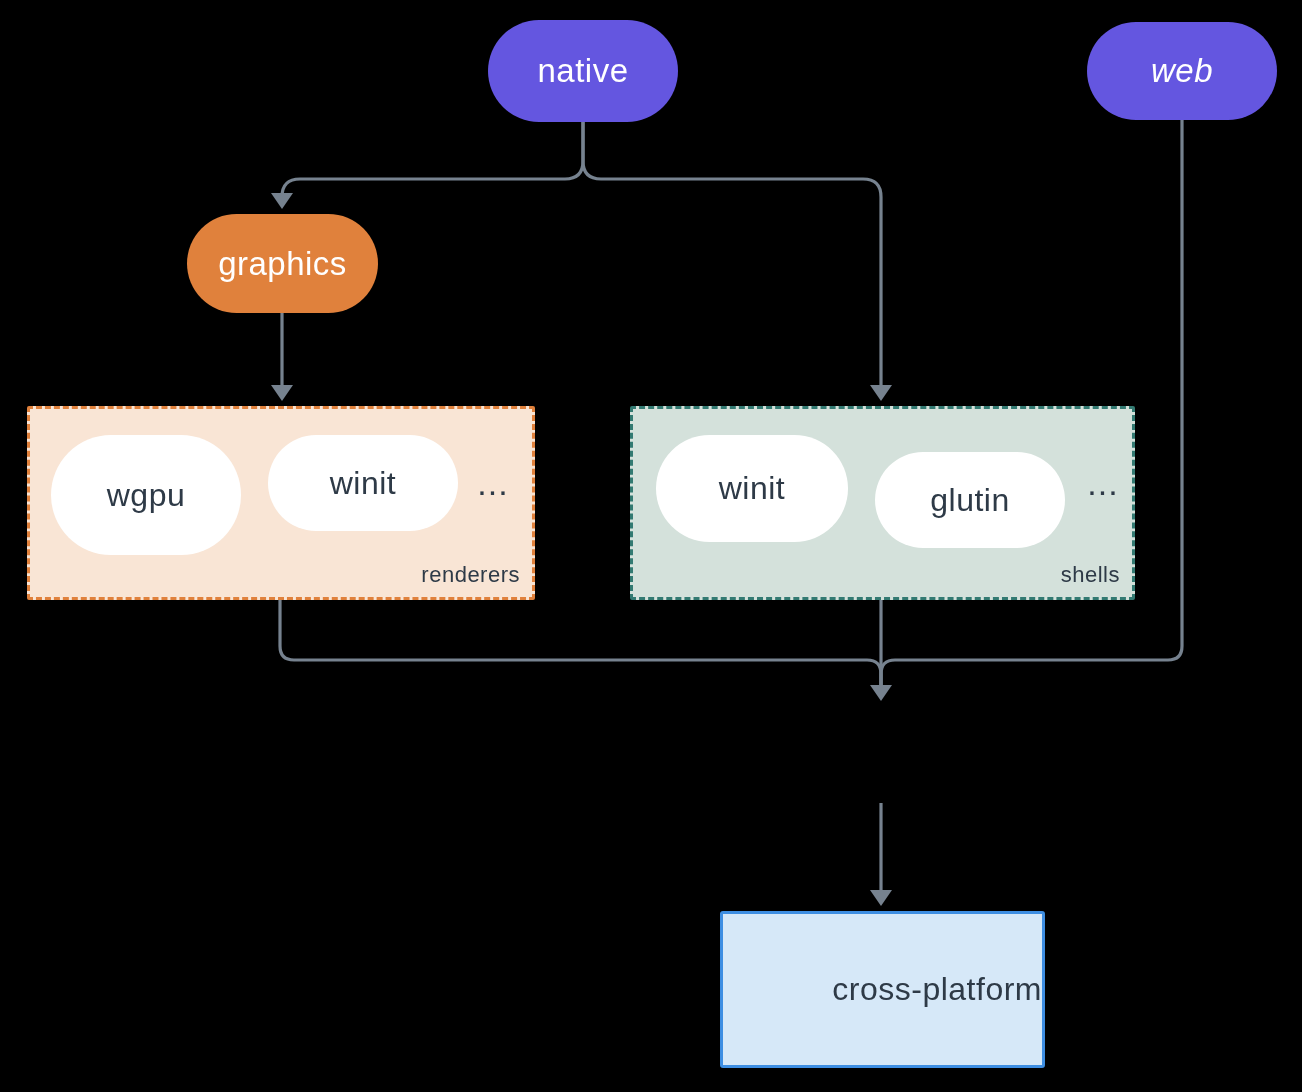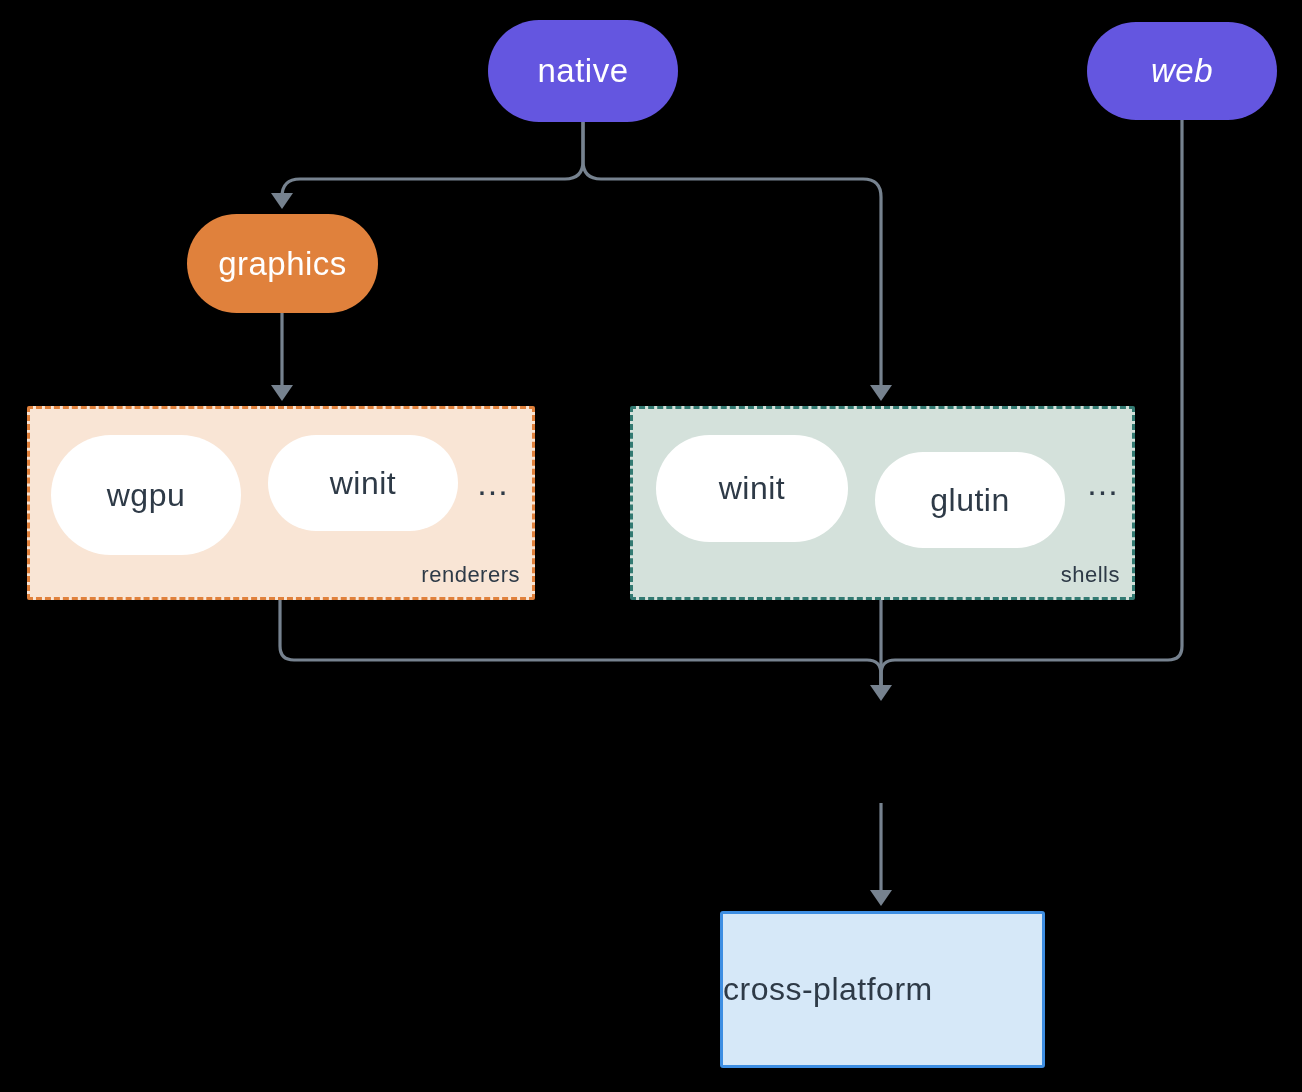--- a/index.html
+++ b/index.html
@@ -55,21 +55,21 @@
   .ellipsis{
     position:absolute;top:26px;height:96px;width:60px;
     display:flex;align-items:center;justify-content:center;
     font-size:34px;color:var(--dark);letter-spacing:1px;
   }
   .app-box{
     position:absolute;left:720px;top:911px;width:325px;height:157px;
     background:var(--app-fill);
     border:3px solid var(--app-border);
     border-radius:3px;
-    display:flex;flex-direction:column;align-items:flex-start;justify-content:center;
+    display:flex;flex-direction:column;align-items:flex-end;justify-content:center;
     color:var(--dark);font-size:32px;line-height:47px;letter-spacing:0.5px;
   }
   
   .n-native{left:488px;top:20px;width:190px;height:102px;background:var(--purple);}
   .n-web{left:1087px;top:22px;width:190px;height:98px;background:var(--purple);font-style:italic;}
   .n-graphics{left:187px;top:214px;width:191px;height:99px;background:var(--orange);}
   .n-iced{left:786px;top:709px;width:191px;height:95px;background:var(--blue);}
   .g-renderers{left:27px;top:406px;background:var(--renderers-fill);border:3px dashed var(--renderers-border);}
   .g-shells{left:630px;top:406px;width:505px;background:var(--shells-fill);border:3px dashed var(--shells-border);}
   .n-wgpu{left:21px;top:26px;width:190px;height:120px;}

